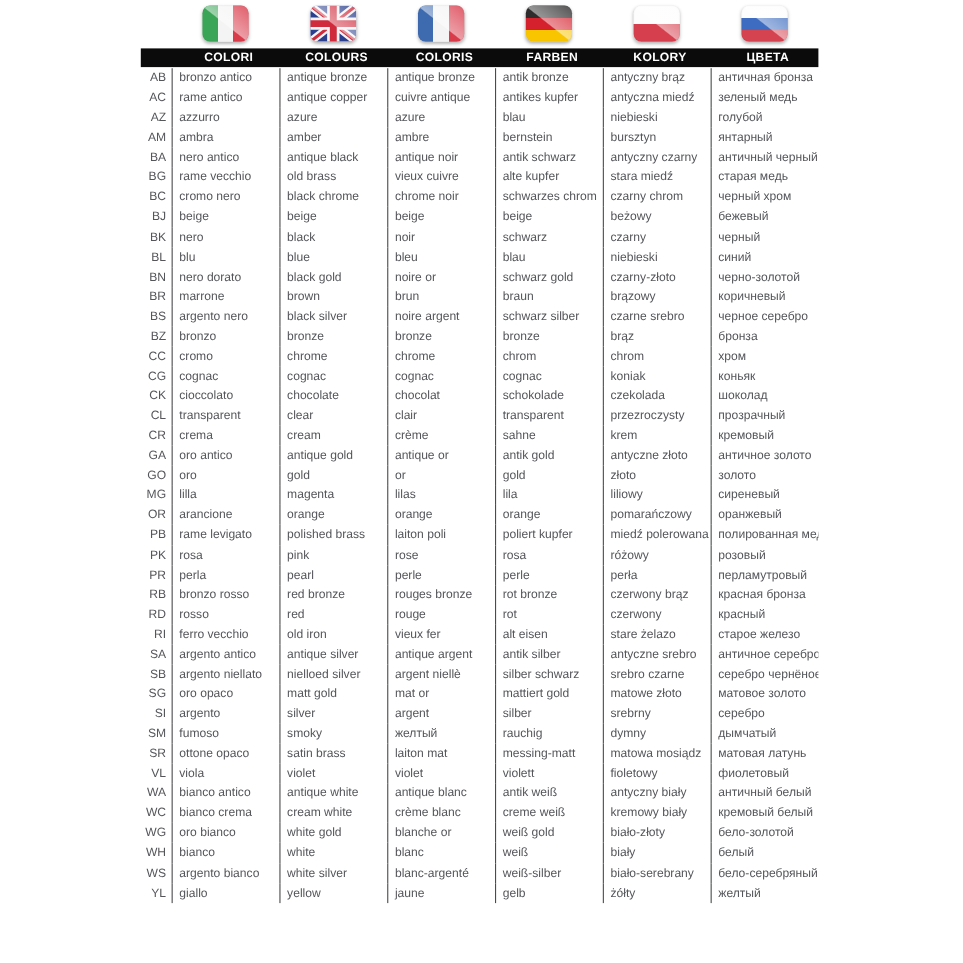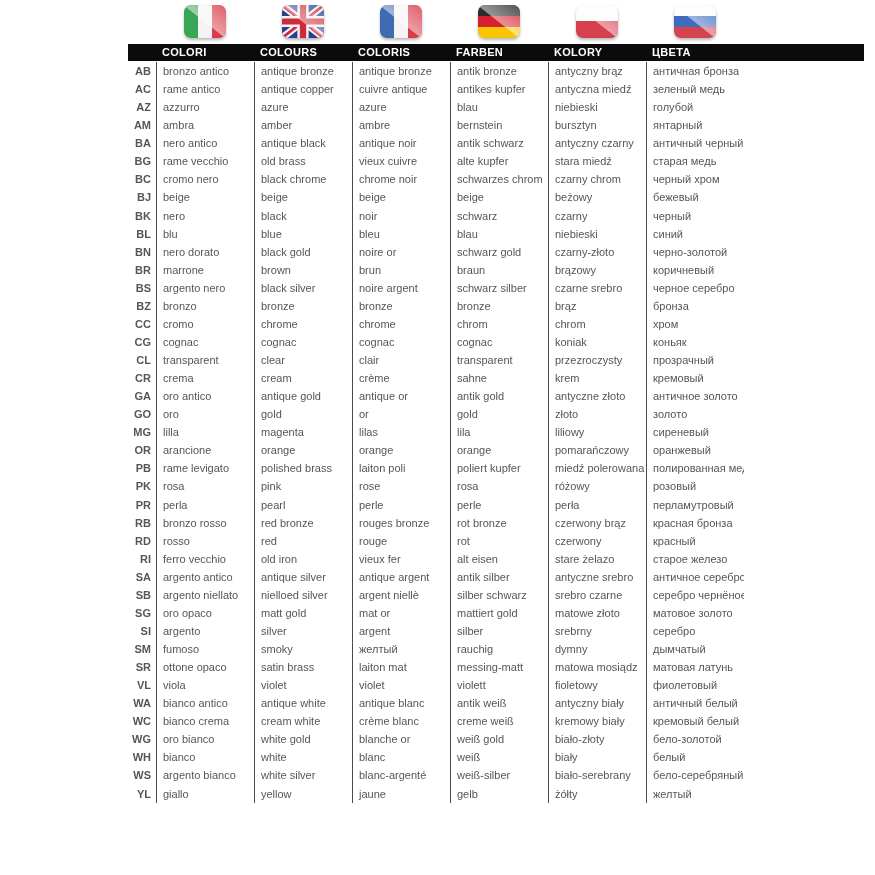--- a/index.html
+++ b/index.html
@@ -9,21 +9,22 @@
     font-family: "Liberation Sans", "DejaVu Sans", sans-serif;
     overflow: hidden;
   }
   .page { position: relative; width: 875px; height: 875px; background: #fff; }
 
   
   .grid {
     display: grid;
     grid-template-columns: 28px 98px 98px 98px 98px 98px 98px;
     margin-left: 128px;
-    width: 736px;
+    width: 616px;
+    text-align: center;
   }
 
   
   .flags-row { height: 44px; align-items: start; padding-top: 5px; box-sizing: border-box; }
   .flag-cell { display: flex; justify-content: center; }
   .flag {
     position: relative;
     width: 42px; height: 33px;
     border-radius: 7px;
     overflow: hidden;
@@ -64,21 +65,21 @@
     font-size: 11px;
     color: #55565a;
     white-space: nowrap;
     overflow: hidden;
     line-height: 18px;
     height: 100%;
     display: flex;
     align-items: center;
   }
   .cell.lang { border-left: 1px solid #4a4b4d; padding-left: 6px; box-sizing: border-box; }
-  .cell.code { justify-content: flex-end; padding-right: 5px; box-sizing: border-box; font-weight: bold; }
+  .cell.code { justify-content: flex-end; padding-right: 5px; box-sizing: border-box; }
 </style>
 </head>
 <body>
 
 <div class="page">
 
   <div class="grid flags-row">
     <div class="flag-cell"></div>
     <div class="flag-cell">
       <div class="flag flag-italy"></div>
@@ -273,20 +274,29 @@
       <div class="grid t-row">
         <div class="cell code">CG</div>
         <div class="cell lang">cognac</div>
         <div class="cell lang">cognac</div>
         <div class="cell lang">cognac</div>
         <div class="cell lang">cognac</div>
         <div class="cell lang">koniak</div>
         <div class="cell lang">коньяк</div>
       </div>
 
+      <div class="grid t-row">
+        <div class="cell code">CK</div>
+        <div class="cell lang">cioccolato</div>
+        <div class="cell lang">chocolate</div>
+        <div class="cell lang">chocolat</div>
+        <div class="cell lang">schokolade</div>
+        <div class="cell lang">czekolada</div>
+        <div class="cell lang">шоколад</div>
+      </div>
 
       <div class="grid t-row">
         <div class="cell code">CL</div>
         <div class="cell lang">transparent</div>
         <div class="cell lang">clear</div>
         <div class="cell lang">clair</div>
         <div class="cell lang">transparent</div>
         <div class="cell lang">przezroczysty</div>
         <div class="cell lang">прозрачный</div>
       </div>

